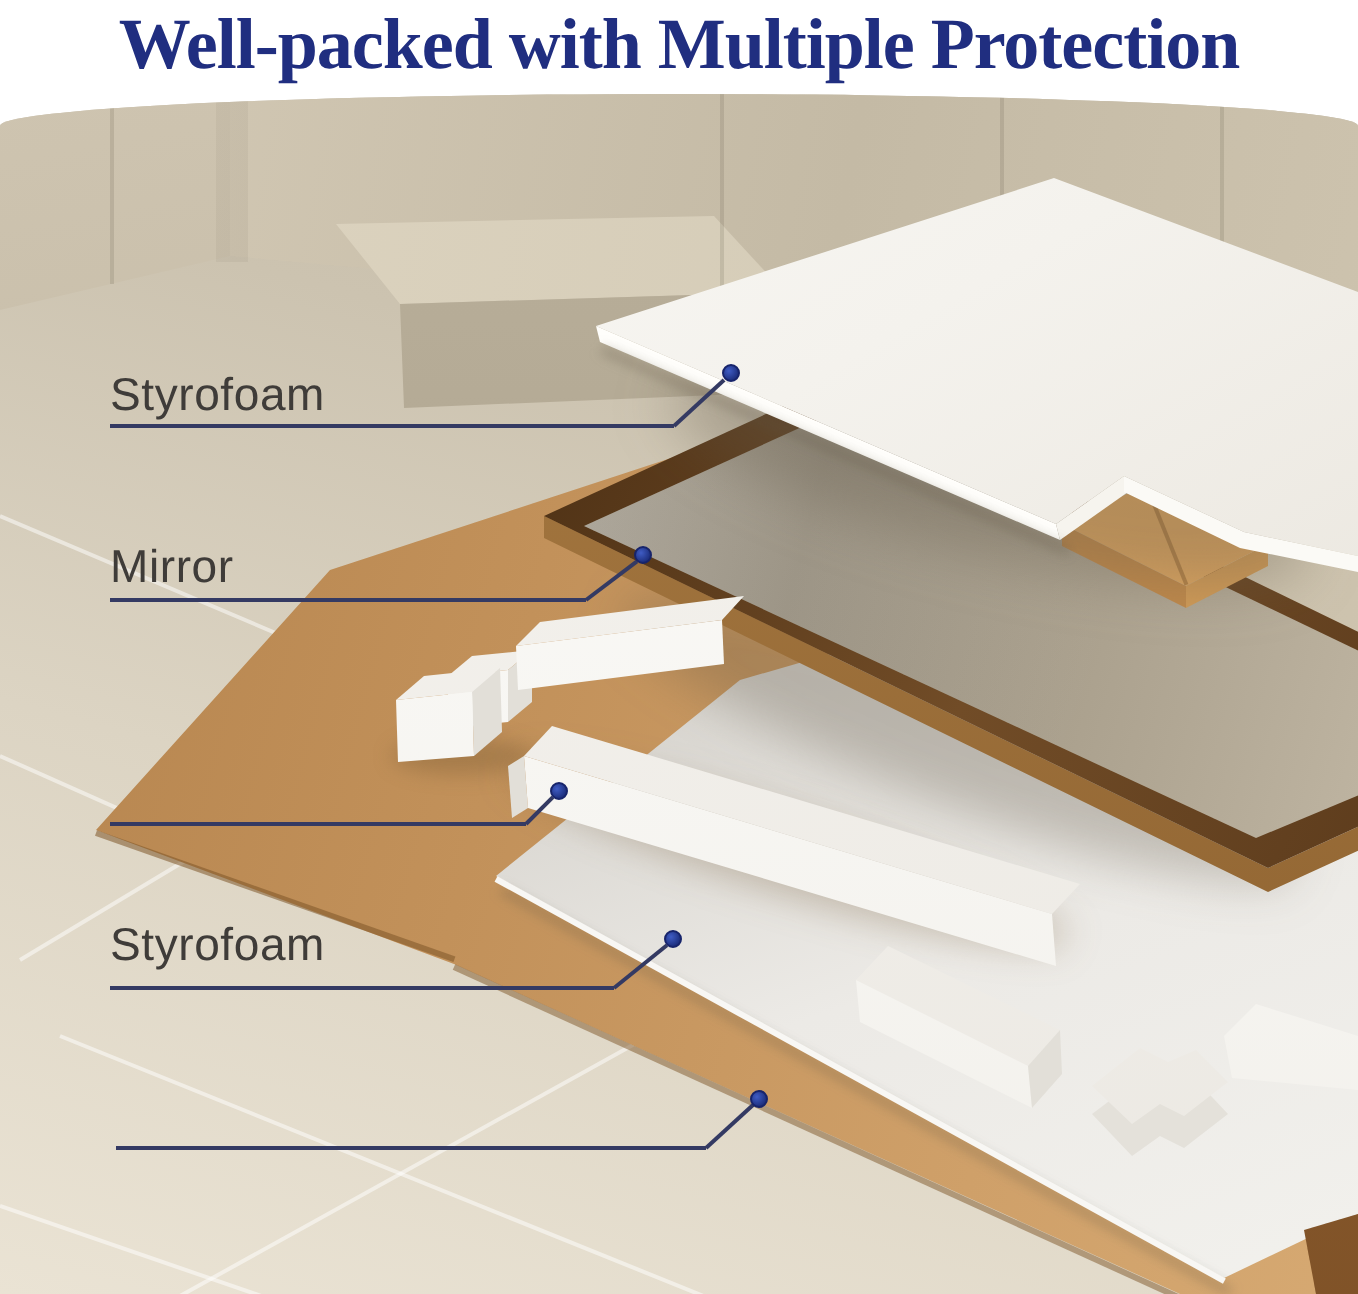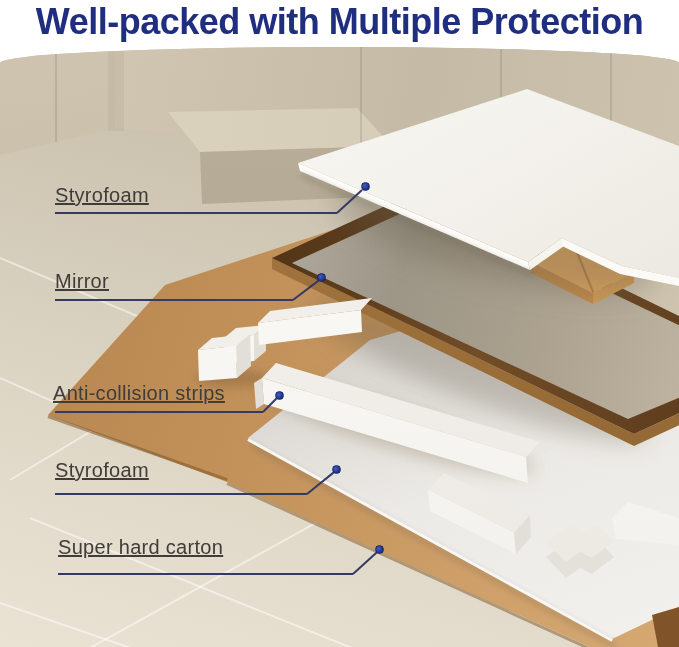--- a/index.html
+++ b/index.html
@@ -2,21 +2,21 @@
 <html><head>
 <meta charset="utf-8">
 <style>
   html,body{margin:0;padding:0;background:#ffffff;}
   body{width:679px;height:647px;position:relative;overflow:hidden;
        font-family:"Liberation Sans",sans-serif;}
 
   
   .header{position:absolute;left:0;top:0;width:679px;height:62px;background:#ffffff;z-index:0;}
   .title{position:absolute;left:0;top:1px;width:679px;text-align:center;
-         font-family:Liberation Sans, sans-serif;font-weight:700;
+         font-family:Liberation Serif, serif;font-weight:700;
          font-size:36px;letter-spacing:-0.5px;color:#202e80;white-space:nowrap;}
 
   
   .photo{position:absolute;left:0;top:47px;width:679px;height:600px;overflow:hidden;
          border-top-left-radius:50% 16px;border-top-right-radius:50% 16px;
          background:linear-gradient(195deg,#c2b9a5 0%,#ccc3b0 30%,#dcd4c3 62%,#eae3d4 100%);}
   .obj{position:absolute;inset:0;}
 
   
   .wall-left{clip-path:polygon(0px 0px,115px 0px,115px 81px,0px 108px);
@@ -108,21 +108,21 @@
   .stripD-side{clip-path:polygon(514px 486px,530px 468px,531px 490px,516px 507px);}
   .stripE{clip-path:polygon(612px 471px,628px 455px,679px 471px,679px 498px,616px 492px);}
   .cornerL-depth{clip-path:polygon(546px 510px,570px 492px,584px 499px,598px 493px,614px 510px,592px 527px,580px 521px,566px 531px);
           background:#e4e1da;}
   .cornerL-top{clip-path:polygon(546px 496px,570px 477px,584px 484px,598px 478px,614px 494px,592px 511px,580px 505px,566px 515px);}
   .wood-strip{clip-path:polygon(652px 568px,679px 560px,679px 600px,658px 600px);
           background:linear-gradient(15deg,#7a4e26,#96642f),
                      repeating-linear-gradient(100deg,rgba(0,0,0,.15) 0 2px,rgba(0,0,0,0) 2px 6px);}
 
   
-  .callout-text{position:absolute;font-size:20px;color:#3f3c39;letter-spacing:.3px;white-space:nowrap;text-decoration:underline;}
+  .callout-text{position:absolute;font-size:23px;color:#3f3c39;letter-spacing:.3px;white-space:nowrap;}
   .lead-h,.lead-d{position:absolute;height:2px;background:#343a63;transform-origin:left center;}
   .dot{position:absolute;width:9px;height:9px;border-radius:50%;
        background:radial-gradient(circle at 35% 35%,#3f5cc4,#1d2f7e 75%);border:1px solid #17246b;box-sizing:border-box;}
 </style>
 </head>
 <body>
 
 <div class="header">
   <div class="title">Well-packed with Multiple Protection</div>
 </div>
@@ -195,27 +195,25 @@
   <div class="callout-text" style="left:55px;top:137px">Styrofoam</div>
   <div class="lead-h" style="left:55px;top:165px;width:282px"></div>
   <div class="lead-d" style="left:337px;top:165px;width:34px;transform:rotate(-42.6deg)"></div>
   <div class="dot" style="left:361px;top:135px"></div>
 
   <div class="callout-text" style="left:55px;top:223px">Mirror</div>
   <div class="lead-h" style="left:55px;top:252px;width:238px"></div>
   <div class="lead-d" style="left:293px;top:252px;width:32px;transform:rotate(-37.2deg)"></div>
   <div class="dot" style="left:317px;top:226px"></div>
 
-  <div class="callout-text" style="left:53px;top:335px">Anti-collision strips</div>
   <div class="lead-h" style="left:55px;top:364px;width:208px"></div>
   <div class="lead-d" style="left:263px;top:364px;width:19px;transform:rotate(-45deg)"></div>
   <div class="dot" style="left:275px;top:344px"></div>
 
   <div class="callout-text" style="left:55px;top:412px">Styrofoam</div>
   <div class="lead-h" style="left:55px;top:446px;width:252px"></div>
   <div class="lead-d" style="left:307px;top:446px;width:34px;transform:rotate(-38.9deg)"></div>
   <div class="dot" style="left:332px;top:418px"></div>
 
-  <div class="callout-text" style="left:58px;top:489px">Super hard carton</div>
   <div class="lead-h" style="left:58px;top:526px;width:295px"></div>
   <div class="lead-d" style="left:353px;top:526px;width:32px;transform:rotate(-42.4deg)"></div>
   <div class="dot" style="left:375px;top:498px"></div>
 </div>
 
 </body></html>

